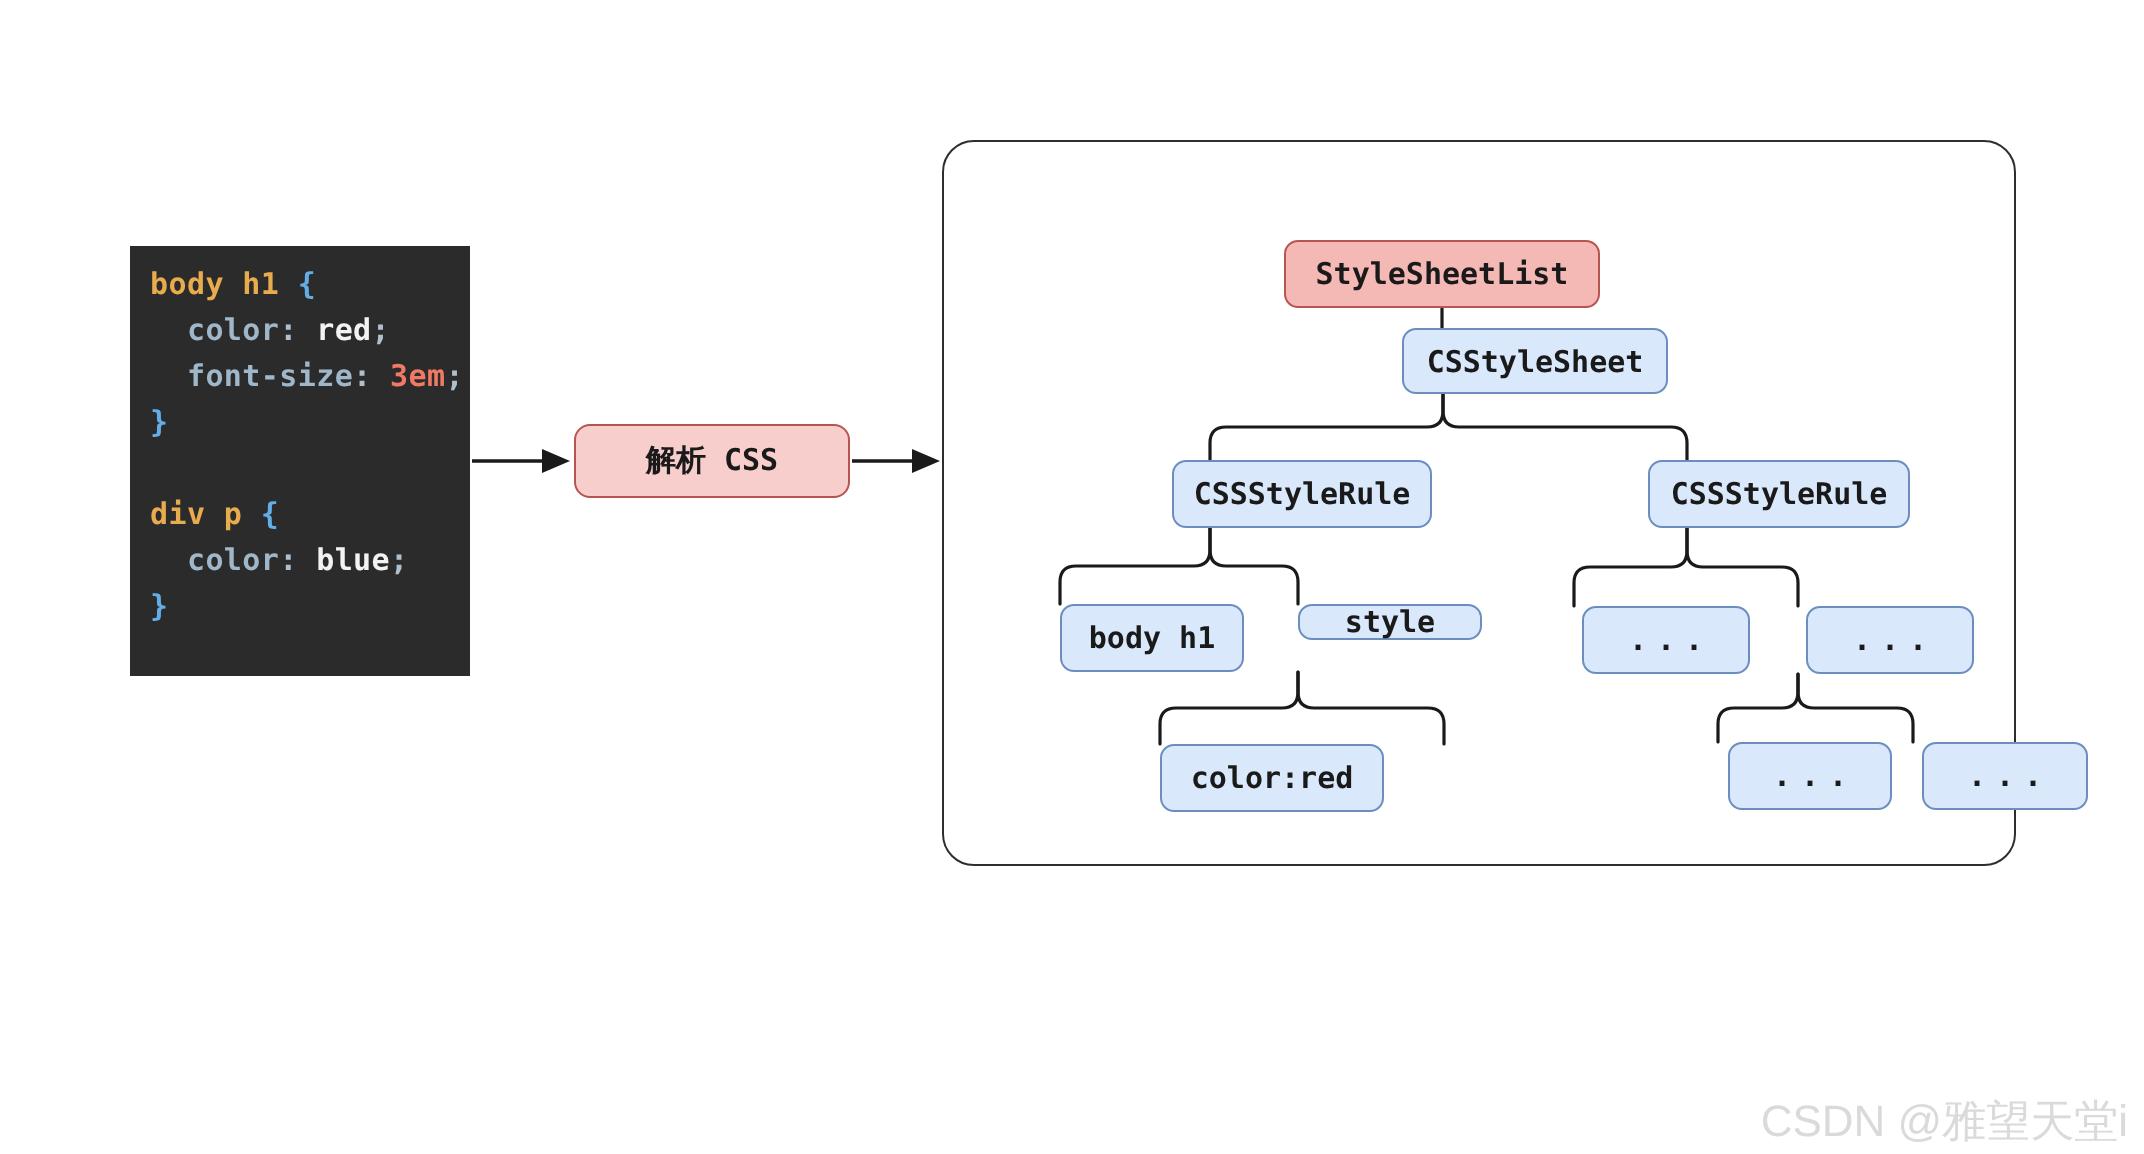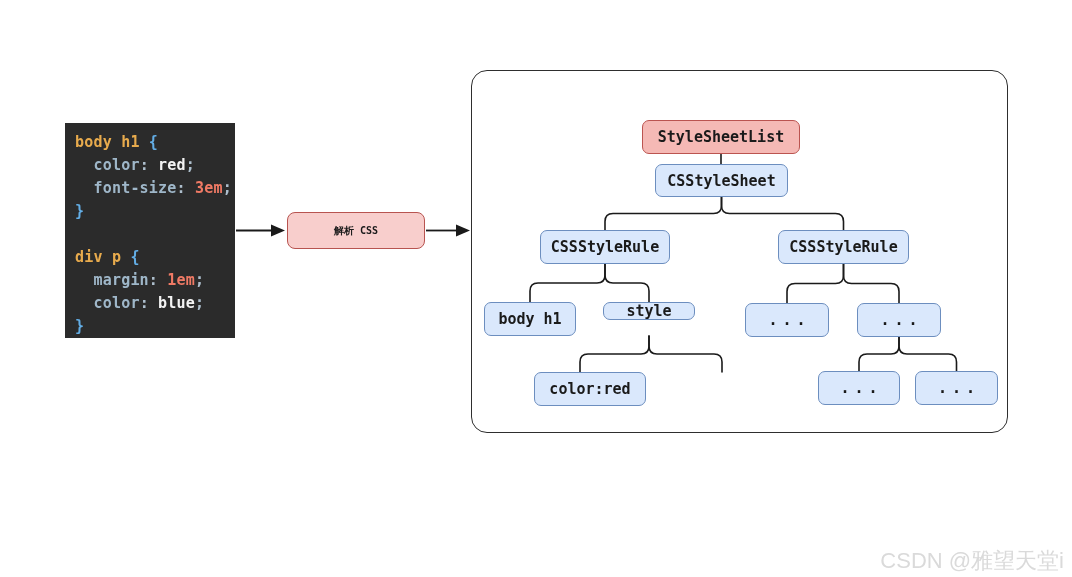--- a/index.html
+++ b/index.html
@@ -51,21 +51,21 @@
     position: absolute;
     left: 287px; top: 212px;
     width: 138px; height: 37px;
     box-sizing: border-box;
     background: var(--c-parse_fill, #f8cecc);
     border: 1.5px solid var(--c-parse_border, #b85450);
     border-radius: 8px;
     display: flex;
     align-items: center;
     justify-content: center;
-    font-size: 10px;
+    font-size: 15px;
     font-weight: 700;
     color: #1a1a1a;
   }
 
   
   .tree-container {
     position: absolute;
     left: 471px; top: 70px;
     width: 537px; height: 363px;
     box-sizing: border-box;
@@ -87,20 +87,21 @@
     align-items: center;
     justify-content: center;
     font-size: 15px;
     font-weight: 700;
     color: #1a1a1a;
     white-space: pre;
   }
   .tree-node.blue {
     background: var(--c-node_blue_fill, #dae8fc);
     border: 1.4px solid var(--c-node_blue_border, #6c8ebf);
+    margin-left: 46px;
   }
   .tree-node.pink {
     background: var(--c-node_pink_fill, #f5b9b5);
     border: 1.4px solid var(--c-node_pink_border, #bb5450);
   }
   .tree-node.dots { letter-spacing: 5px; text-indent: 5px; }
 
   
   .watermark {
     position: absolute;
@@ -115,21 +116,20 @@
 
 <div class="canvas">
 
   <div class="code-block">
       <div class="code-line"><span class="tok-selector">body h1</span><span class="tok-plain"> </span><span class="tok-brace">{</span></div>
       <div class="code-line"><span class="tok-plain">  </span><span class="tok-property">color</span><span class="tok-punct">: </span><span class="tok-value">red</span><span class="tok-punct">;</span></div>
       <div class="code-line"><span class="tok-plain">  </span><span class="tok-property">font-size</span><span class="tok-punct">: </span><span class="tok-number">3em</span><span class="tok-punct">;</span></div>
       <div class="code-line"><span class="tok-brace">}</span></div>
       <div class="code-line"></div>
       <div class="code-line"><span class="tok-selector">div p</span><span class="tok-plain"> </span><span class="tok-brace">{</span></div>
-      <div class="code-line"><span class="tok-plain">  </span><span class="tok-property">margin</span><span class="tok-punct">: </span><span class="tok-number">1em</span><span class="tok-punct">;</span></div>
       <div class="code-line"><span class="tok-plain">  </span><span class="tok-property">color</span><span class="tok-punct">: </span><span class="tok-value">blue</span><span class="tok-punct">;</span></div>
       <div class="code-line"><span class="tok-brace">}</span></div>
     </div>
 
   <svg class="flow-arrows" viewBox="0 0 1072 577">
     <g>
       <line x1="236" y1="230.5" x2="272" y2="230.5" stroke="#1a1a1a" stroke-width="1.8"></line>
       <polygon points="285,230.5 271,224.5 271,236.5" fill="#1a1a1a"></polygon>
     </g>
     <g>

